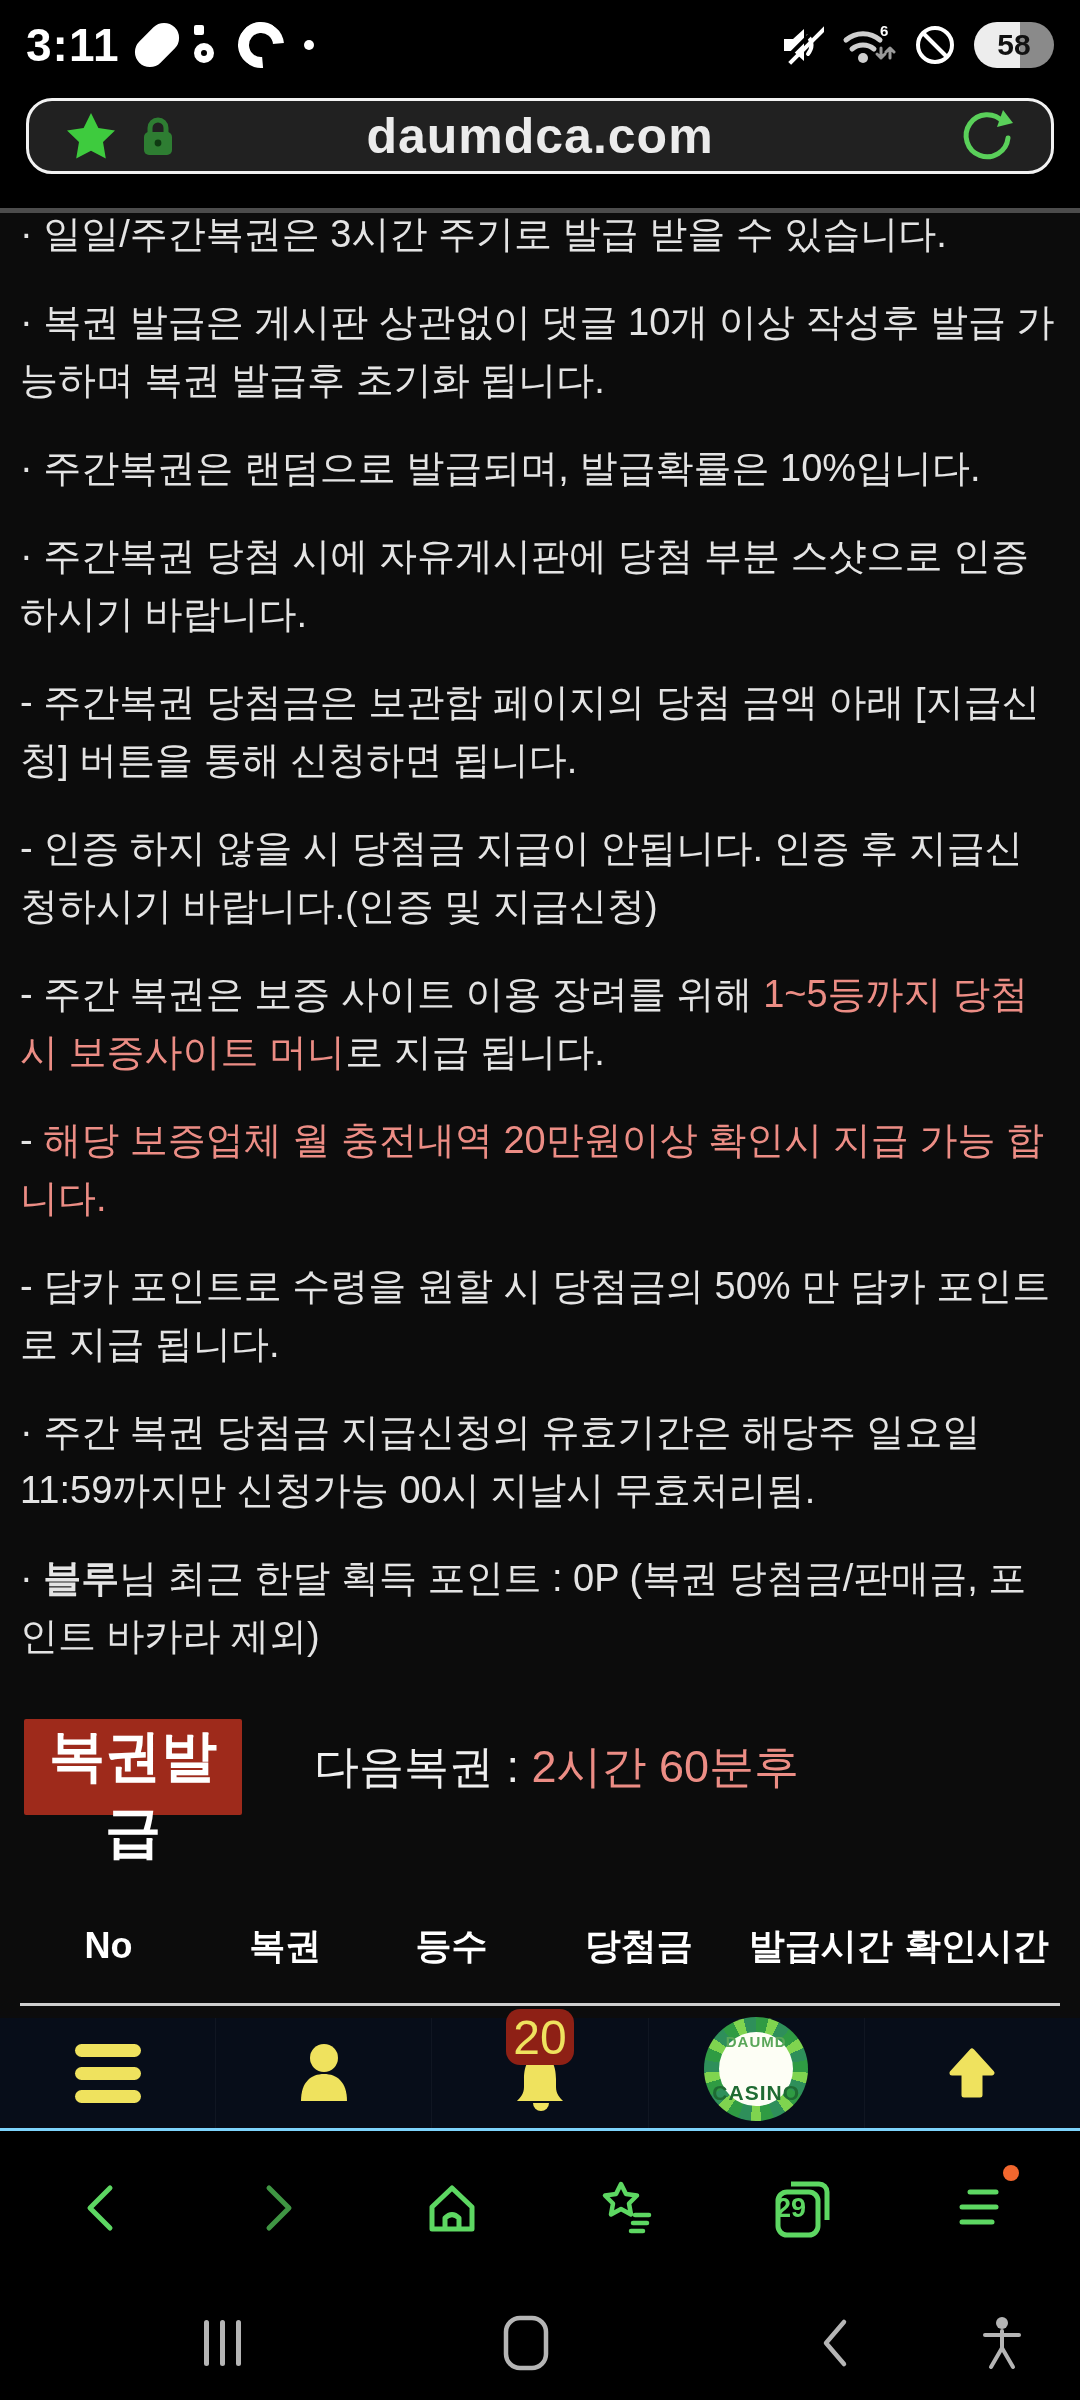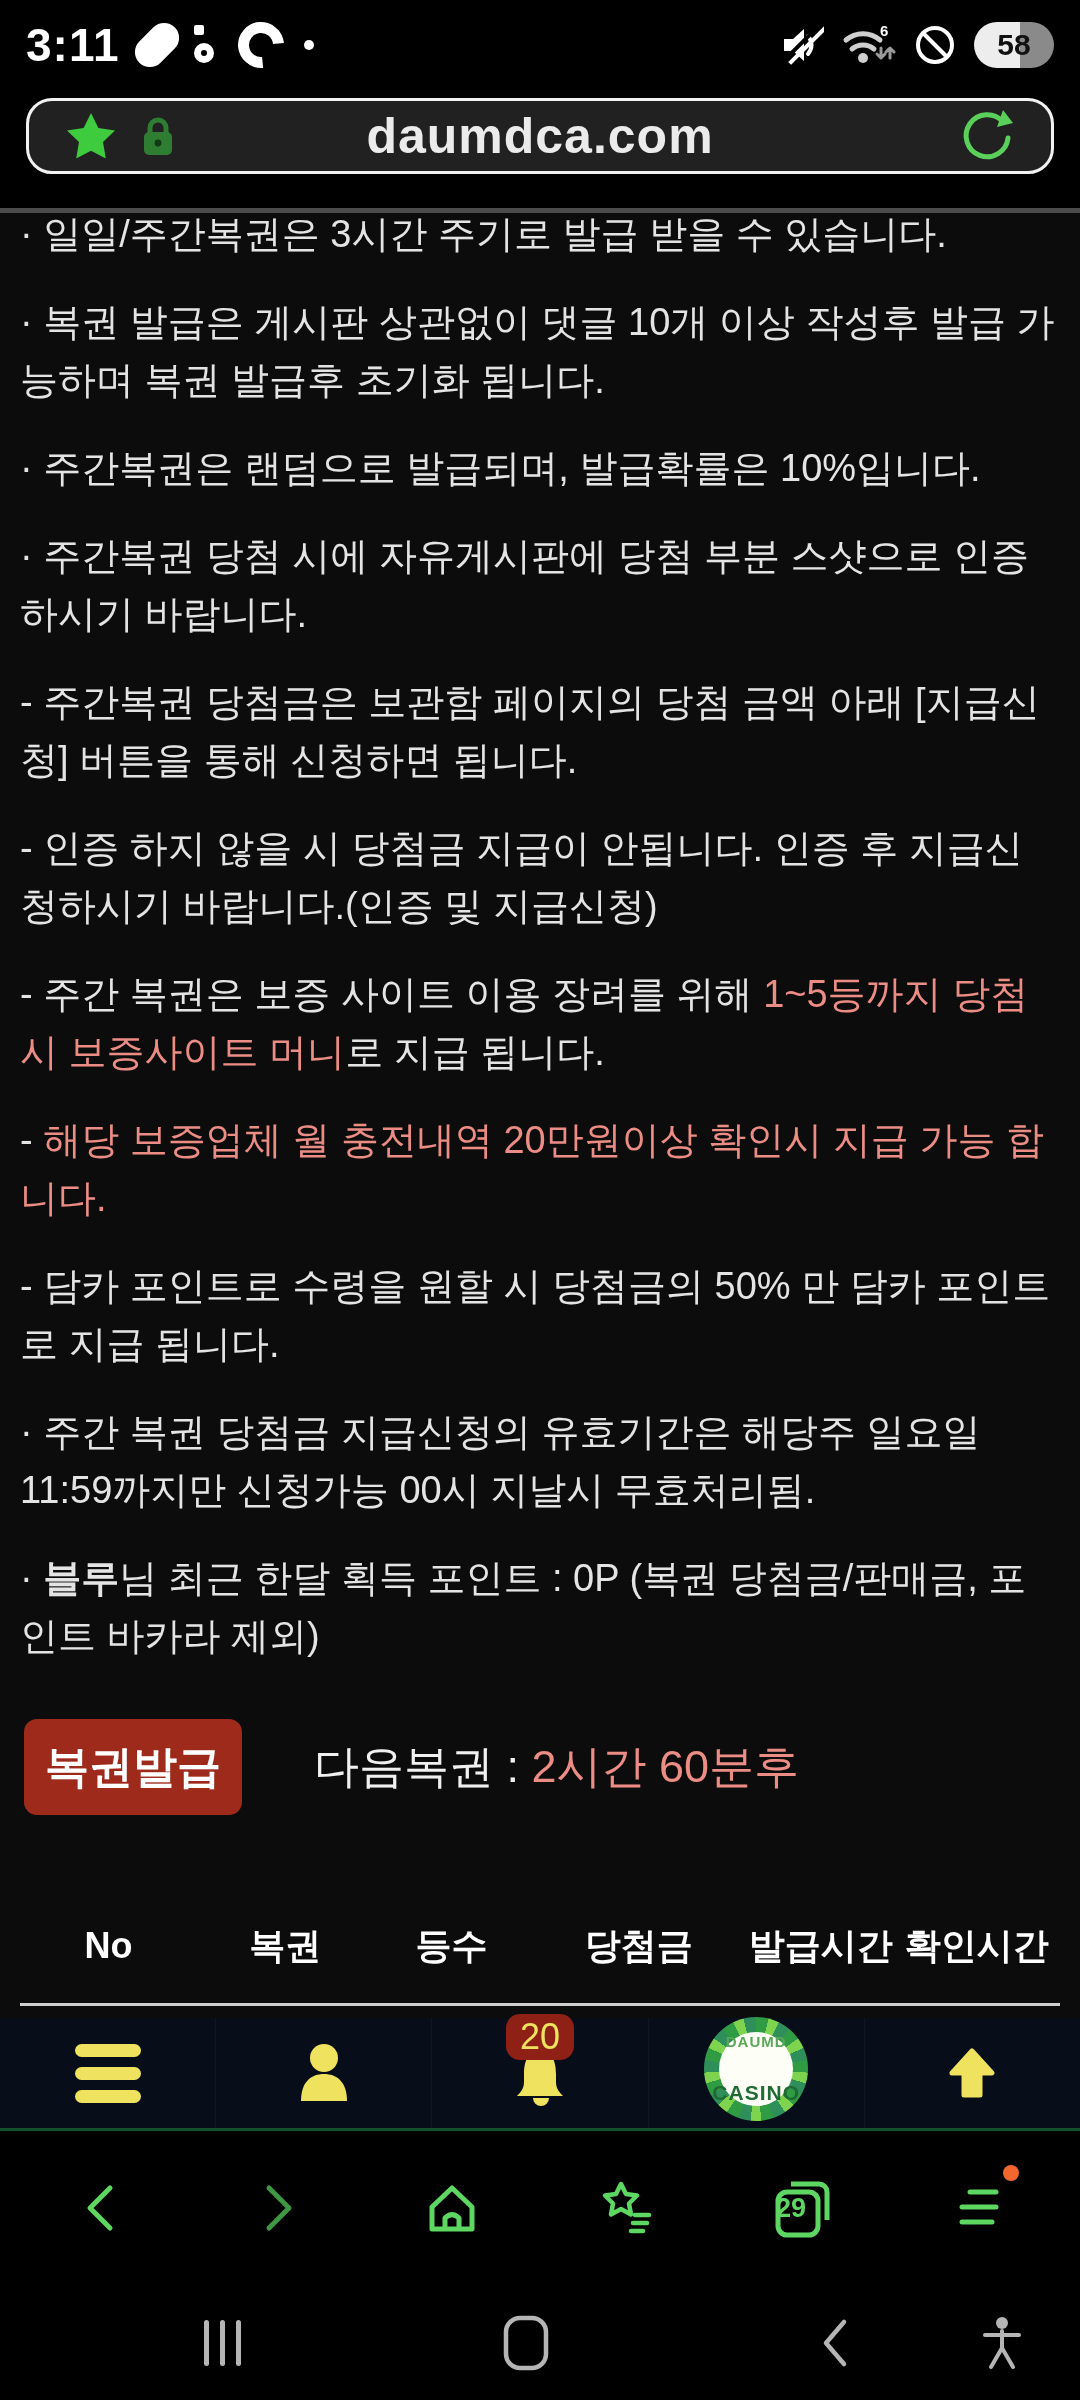--- a/index.html
+++ b/index.html
@@ -35,52 +35,52 @@
   
   .content { height:1805px; background:var(--content-bg); padding:8px 20px 0; overflow:hidden;
              color:var(--text); font-size:38px; line-height:58px; }
   .para { margin:0 0 30px; word-break:normal; }
   .para:first-child { margin-top:-16px; }
   .seg-red { color:var(--accent-red); }
   .seg-bold { font-weight:bold; }
 
   .issue-row { display:flex; align-items:center; margin:54px 4px 0; }
   .issue-btn { width:218px; height:96px; background:var(--button-bg); color:#fff; border:none;
-               font-size:44px; font-weight:bold; border-radius:13px; font-family:inherit; }
+               font-size:56px; font-weight:bold; border-radius:2px; font-family:inherit; }
   .next-lottery { margin-left:72px; font-size:45px; }
   .next-prefix { color:#f0f0f0; }
   .next-value { color:var(--accent-red); }
 
   .history { margin-top:78px; }
   .t-head { display:flex; align-items:center; padding:24px 0 28px; font-weight:bold; font-size:36px; color:#fff; }
   .hline { height:3px; background:var(--table-line); }
   .t-body .tr { display:flex; align-items:center; height:104px; font-size:44px; color:#f0f0f0; }
   .th, .td { text-align:center; }
   .col0{width:17%} .col1{width:17%} .col2{width:15%} .col3{width:21%} .col4{width:14%} .col5{width:16%}
 
   
   .site-footer { height:110px; background:var(--footer-bg); display:flex; }
   .sf-cell { flex:1; display:flex; align-items:center; justify-content:center; position:relative;
              color:var(--icon-yellow); border-left:1px solid rgba(255,255,255,0.04); }
   .sf-cell:first-child { border-left:none; }
   .hamburger span { display:block; width:66px; height:13px; border-radius:7px; background:currentColor; margin:10px 0; }
   .bell-wrap { position:relative; display:flex; flex-direction:column; align-items:center; margin-top:-26px; }
-  .badge { min-width:68px; height:46px; background:var(--badge-bg); border-radius:14px; display:flex;
-           align-items:center; justify-content:center; font-size:36px; color:var(--icon-yellow);
+  .badge { min-width:68px; height:56px; background:var(--badge-bg); border-radius:14px; display:flex;
+           align-items:center; justify-content:center; font-size:48px; color:var(--icon-yellow);
            margin-bottom:-16px; z-index:2; }
   .logo { width:104px; height:104px; border-radius:50%; margin-top:-8px;
           background:repeating-conic-gradient(#2f9b43 0 14deg, #7fd44f 14deg 26deg, #2e8f5a 26deg 40deg);
           display:flex; align-items:center; justify-content:center; }
   .logo-inner { width:74px; height:74px; border-radius:50%; background:#fdfef5; display:flex;
                 flex-direction:column; align-items:center; justify-content:center; line-height:1.05;gap:32px; }
   .logo-inner .l1 { font-size:15px; font-weight:bold; color:#5aa75a; letter-spacing:1px; }
   .logo-inner .l2 { font-size:21px; font-weight:bold; color:#1f6b33; letter-spacing:1px; }
 
   
-  .browser-toolbar { height:157px; background:#000; border-top:3px solid #14532d;
+  .browser-toolbar { height:157px; background:#000; border-top:3px solid #7dd3fc;
                      display:flex; align-items:center; justify-content:space-around; padding:0 14px; }
   .bt-btn { position:relative; width:70px; height:70px; display:flex; align-items:center; justify-content:center;
             color:var(--browser-green); background:none; border:none; }
   .bt-btn.dim { color:var(--forward-green); }
   .tabs-num { position:absolute; left:1px; top:20px; width:44px; text-align:center;
               font-size:27px; font-weight:bold; color:var(--browser-green); }
   .menu-dot { position:absolute; top:-8px; right:-6px; width:16px; height:16px; border-radius:50%;
               background:var(--orange-dot); }
 
   

